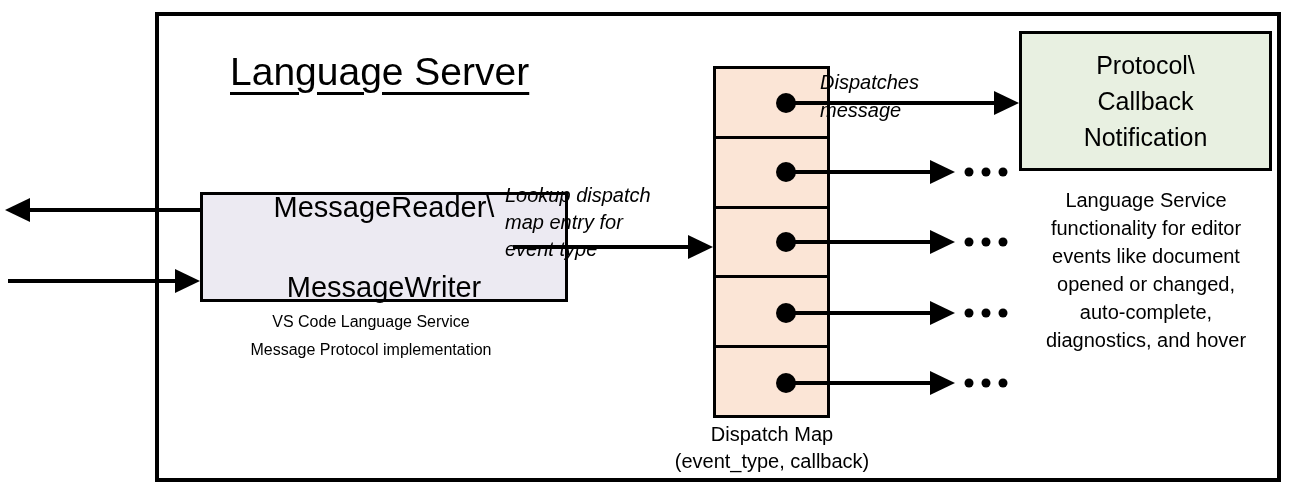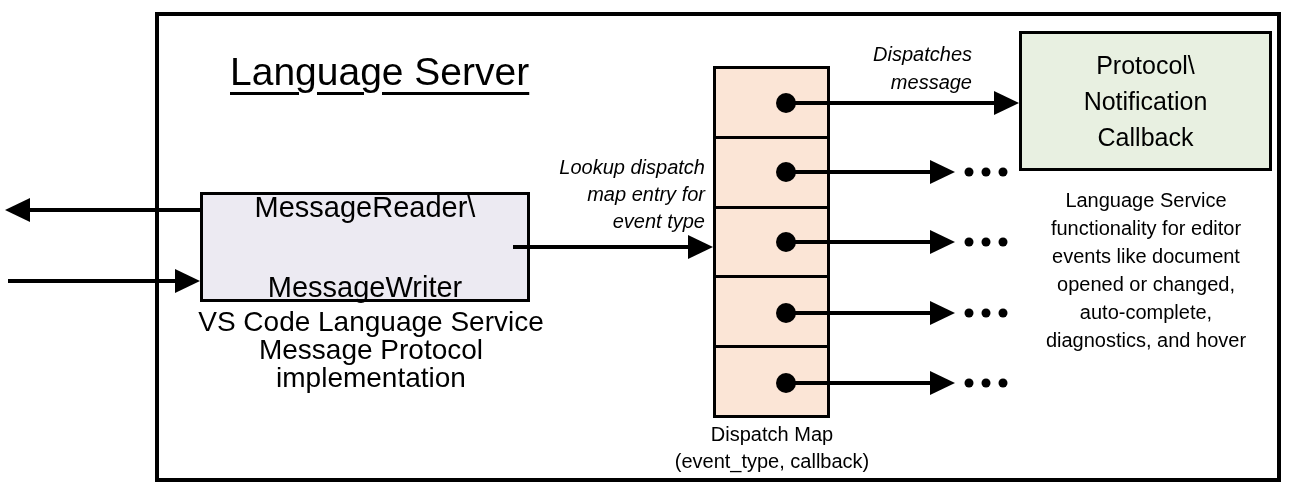--- a/index.html
+++ b/index.html
@@ -19,36 +19,36 @@
   .outer-box{
     position:absolute;left:155px;top:12px;width:1126px;height:470px;
     border:4px solid var(--ink);background:transparent;
   }
   .title{
     position:absolute;left:230px;top:50px;width:326px;
     font-size:39px;text-align:left;white-space:nowrap;
     text-decoration:underline;text-decoration-thickness:3px;text-underline-offset:7px;
   }
   .reader-box{
-    position:absolute;left:200px;top:192px;width:330px;height:110px;
+    position:absolute;left:200px;top:192px;width:368px;height:110px;
     background:var(--reader-fill);border:3px solid var(--ink);
     display:flex;flex-direction:column;align-items:center;justify-content:center;
     font-size:29px;line-height:36px;text-align:center;gap:44px;
   }
   .caption{
-    position:absolute;text-align:center;font-size:28px;line-height:28px;
+    position:absolute;text-align:center;font-size:16px;line-height:28px;
   }
   .reader-caption{left:196px;top:308px;width:350px;}
   .map-caption{left:622px;top:421px;width:300px;font-size:20px;line-height:27px;}
   .note{
     position:absolute;left:1012px;top:186px;width:268px;
     text-align:center;font-size:20px;line-height:28px;
   }
   .flow-label{
-    position:absolute;text-align:right;font-style:italic;
+    position:absolute;text-align:left;font-style:italic;margin-top:28px;
   }
   .transport-label{left:12px;top:220px;width:140px;font-size:21px;line-height:26px;}
   .lookup-label{left:505px;top:154px;width:200px;font-size:20px;line-height:27px;}
   .dispatches-label{left:820px;top:40px;width:152px;font-size:20px;line-height:28px;}
   .map-col{
     position:absolute;left:713px;top:66px;width:117px;height:352px;
     border:3px solid var(--ink);display:flex;flex-direction:column;
   }
   .map-cell{flex:1;background:var(--map-fill);}
   .map-cell + .map-cell{border-top:3px solid var(--ink);}
@@ -103,22 +103,22 @@
     <div>(event_type, callback)</div>
   </div>
 
   <div class="flow-label dispatches-label">
     <div>Dispatches</div>
     <div>message</div>
   </div>
 
   <div class="callback-box">
     <div>Protocol\</div>
+    <div>Callback</div>
     <div>Notification</div>
-    <div>Callback</div>
   </div>
 
   <div class="note">
     <div>Language Service</div>
     <div>functionality for editor</div>
     <div>events like document</div>
     <div>opened or changed,</div>
     <div>auto-complete,</div>
     <div>diagnostics, and hover</div>
   </div>

